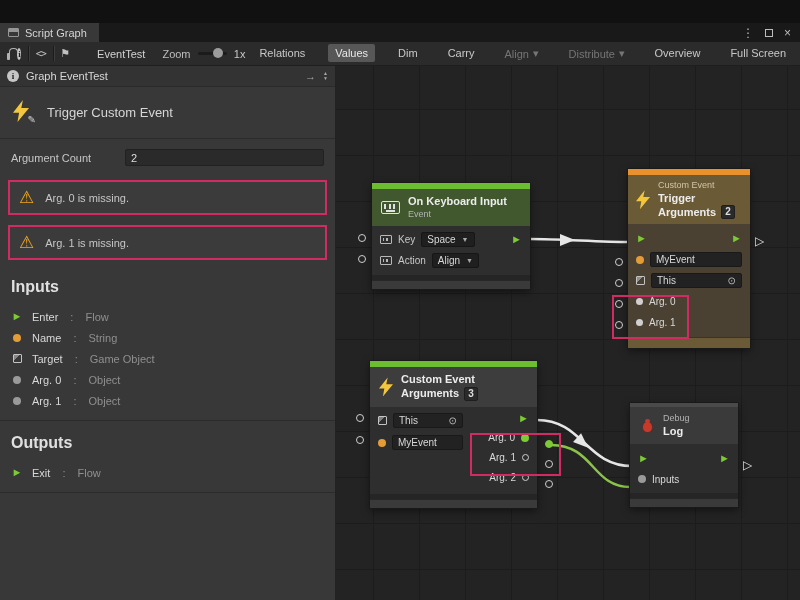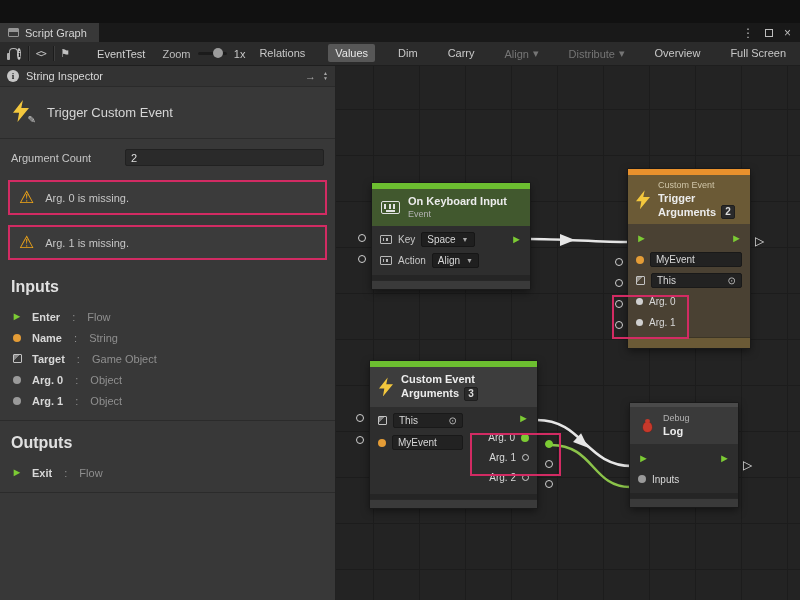--- a/index.html
+++ b/index.html
@@ -48,21 +48,21 @@
   .hdiv { border:none; border-top:1px solid #2b2b2b; }
   .field-row { display:flex; align-items:center; gap:10px; padding:10px 11px 9px; }
   .field-label { color:#c6c6c6; width:104px; flex:none; }
   .text-field { flex:1; height:17px; background:#2a2a2a; border:1px solid #212121; border-radius:2px; color:#dedede; padding:0 5px; display:flex; align-items:center; }
   .warn-box { border:2px solid #d22b63; margin:5px 8px; padding:7px 9px; display:flex; align-items:center; gap:11px; color:#c6c6c6; background:rgba(255,255,255,0.02); }
   .warn-ic { color:#f0a517; font-size:17px; line-height:1; }
   .section { padding:13px 11px 9px; }
   .section h4 { font-size:16px; color:#e0e0e0; margin-bottom:10px; font-weight:bold; }
   .pin-row { display:flex; align-items:center; gap:9px; height:21px; }
   .pin-ic { width:12px; display:flex; justify-content:center; flex:none; }
-  .pin-name { color:#d8d8d8; font-weight:bold; }
+  .pin-name { color:#d8d8d8; font-weight:normal; }
   .pin-sep { color:#8f8f8f; white-space:pre; }
   .pin-type { color:#8f8f8f; }
   .flow-arrow { color:#7ccb34; font-size:11px; line-height:1; }
   .dot { width:8px; height:8px; border-radius:50%; display:inline-block; flex:none; }
   .dot.orange { background:#e49c36; }
   .dot.gray { background:#9a9a9a; }
   .dot.lightgray { background:#d0d0d0; width:7px; height:7px; }
   .dot.green { background:#7ccb34; }
   .ring { width:7px; height:7px; border:1.5px solid #cfcfcf; border-radius:50%; display:inline-block; flex:none; }
   .cube { width:9px; height:9px; border:1px solid #c4c4c4; border-radius:1px; background:linear-gradient(135deg, rgba(255,255,255,.4) 0 38%, transparent 38%); flex:none; }
@@ -163,21 +163,21 @@
           <span>Full Screen</span>
         </span>
     </div>
   </div>
 
   <div class="content">
 
     <aside class="inspector">
       <div class="insp-header">
         <span class="info-c">i</span>
-        <span>String Inspector</span>
+        <span>Graph EventTest</span>
         <span class="dock-ic">→</span>
         <span class="spinner">
           <span>▲</span>
           <span>▼</span>
         </span>
       </div>
 
       <div class="insp-title">
         <span class="bolt-wrap">
           <span class="bolt"></span>

